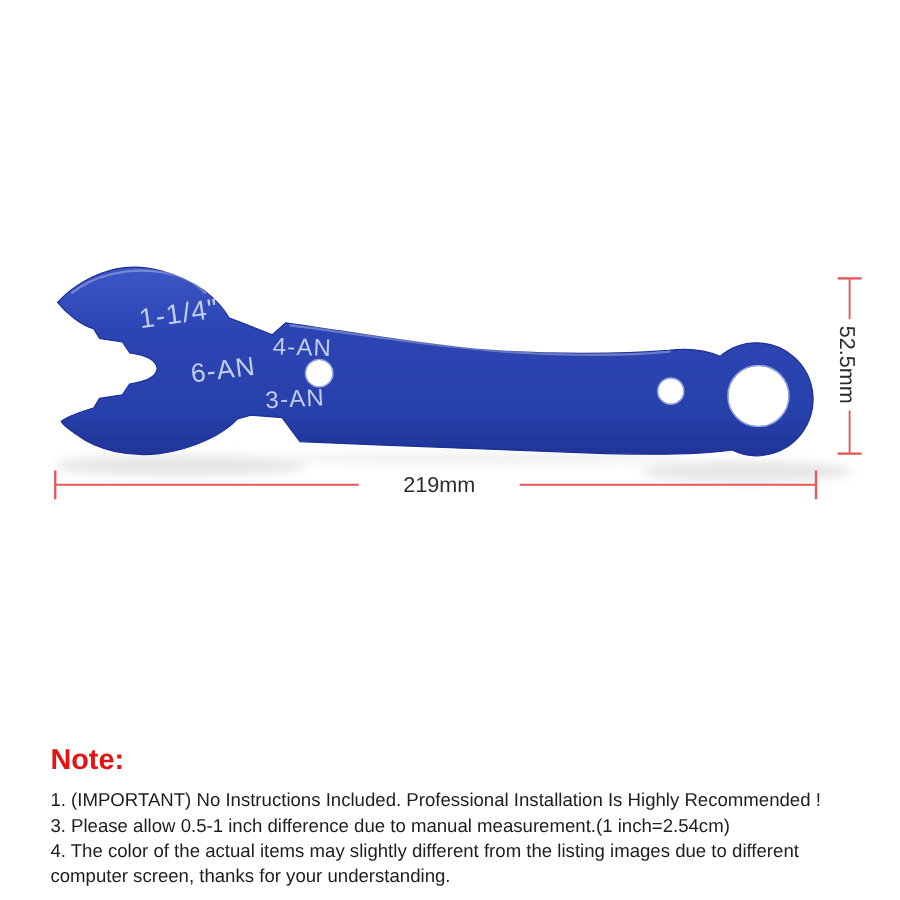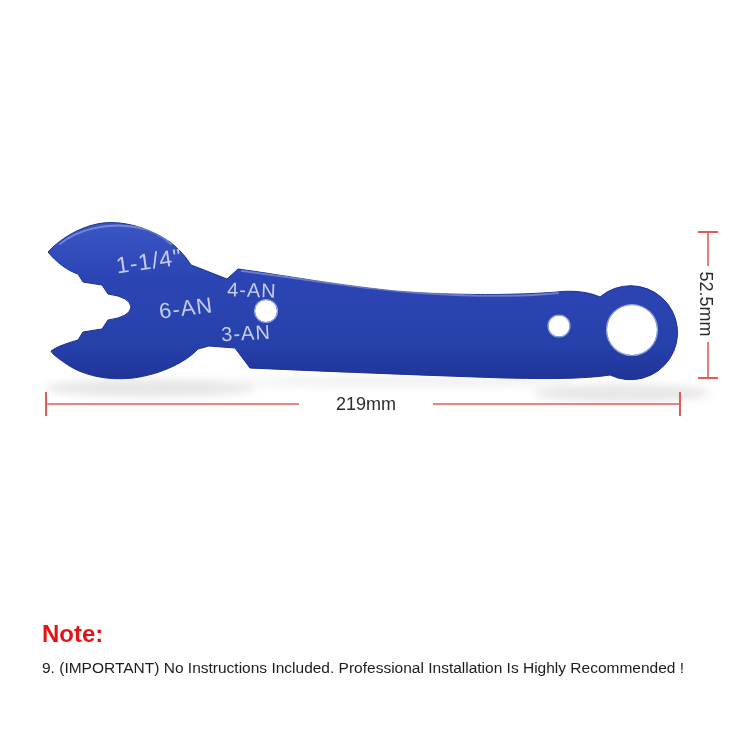--- a/index.html
+++ b/index.html
@@ -136,16 +136,18 @@
       <line x1="708" y1="232" x2="708" y2="266"></line>
       <line x1="708" y1="342" x2="708" y2="378"></line>
       <line x1="698" y1="232" x2="718" y2="232" stroke-width="2"></line>
       <line x1="698" y1="378" x2="718" y2="378" stroke-width="2"></line>
     </g>
     <text class="dim-text" x="706" y="304" transform="rotate(90 706 304)" text-anchor="middle" dominant-baseline="central">52.5mm</text>
   </svg>
 
   <div class="notes">
     <div class="note-title">Note:</div>
-    <div class="note-line">9. (IMPORTANT) No Instructions Included. Professional Installation Is Highly Recommended !</div>
+    <div class="note-line">1. (IMPORTANT) No Instructions Included. Professional Installation Is Highly Recommended !</div>
+    <div class="note-line">3. Please allow 0.5-1 inch difference due to manual measurement.(1 inch=2.54cm)</div>
+    <div class="note-line">4. The color of the actual items may slightly different from the listing images due to different computer screen, thanks for your understanding.</div>
   </div>
 
 </div>
 
 </body></html>

